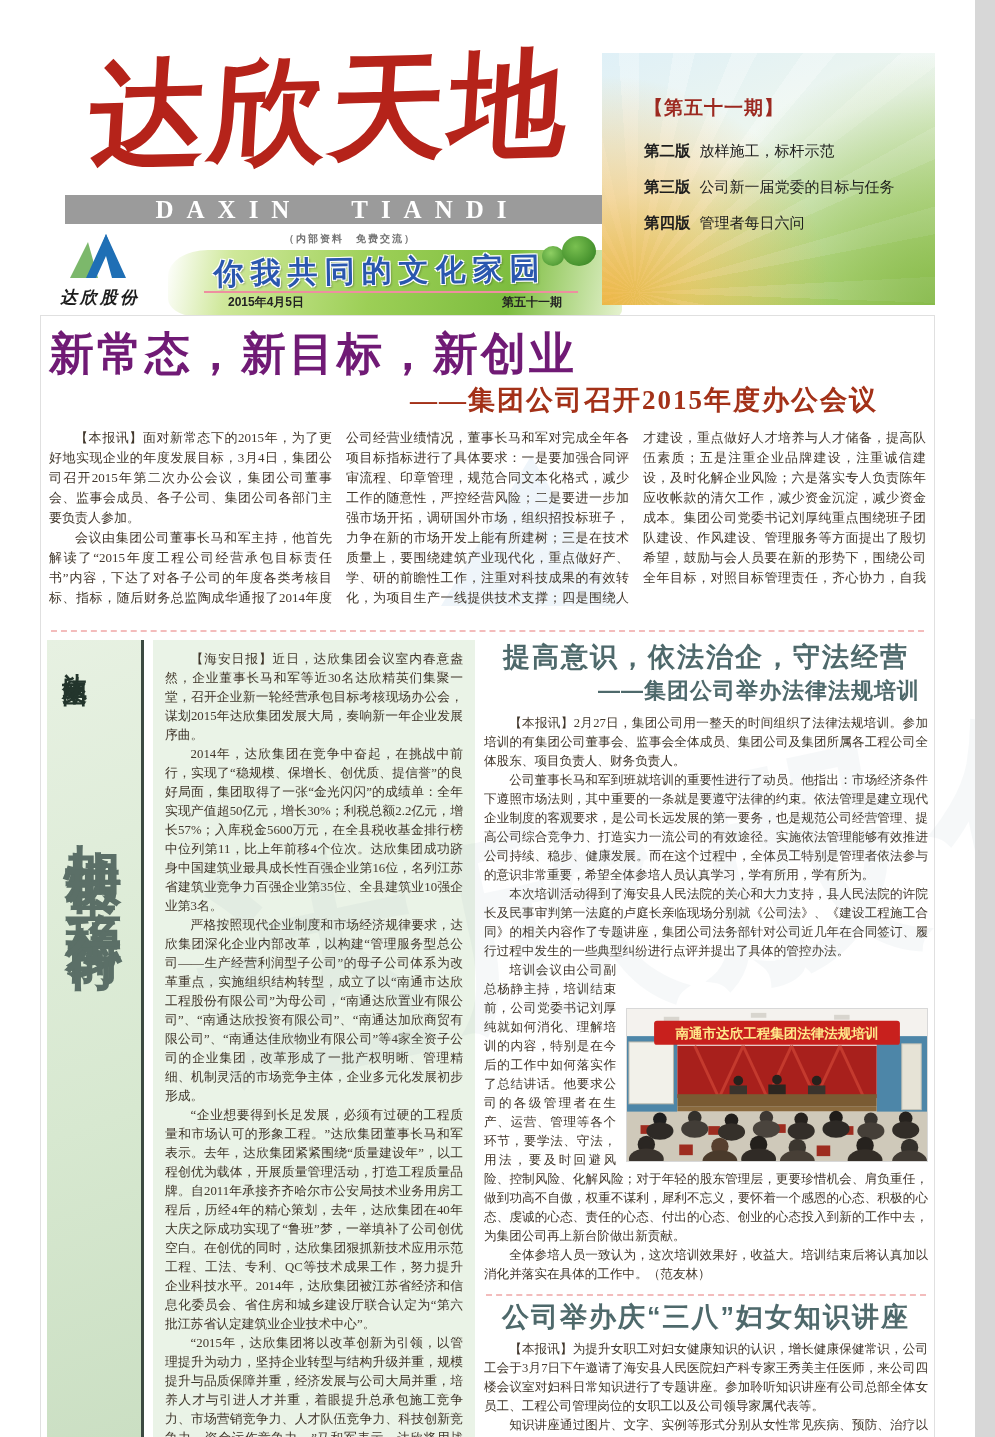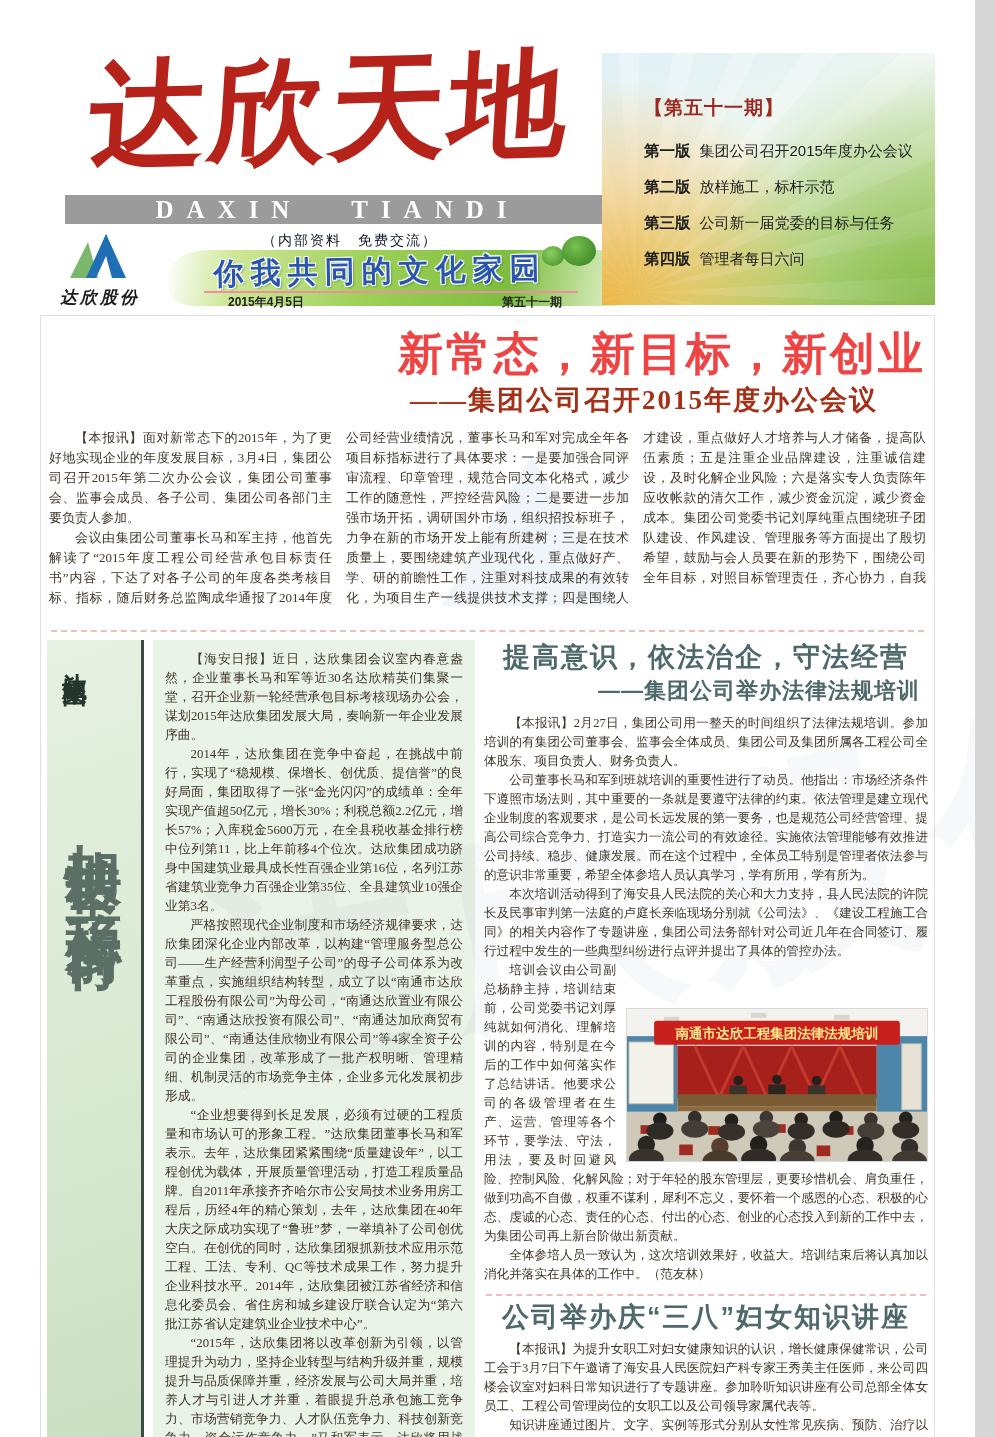--- a/index.html
+++ b/index.html
@@ -10,26 +10,26 @@
   .masthead { position:relative; height:315px; }
   .mast-left { position:absolute; left:40px; top:38px; width:582px; height:272px; }
   .big-title { position:absolute; left:10px; top:0px; width:560px; text-align:center;
     font-size:116px; line-height:1.25; font-weight:bold; color:#b5231a;
     font-family:"Liberation Serif", serif; letter-spacing:4px;
     transform:skewX(-5deg) rotate(-1.5deg); white-space:nowrap; }
   .en-bar { position:absolute; left:25px; top:157px; width:545px; height:29px; background:#9b9b9b;
     color:#fff; text-align:center; font-family:"Liberation Serif", serif; font-weight:bold;
     font-size:25px; line-height:29px; letter-spacing:13px; word-spacing:30px; }
   .mast-note { position:absolute; left:130px; top:194px; width:360px; text-align:center;
-    font-family:"Liberation Sans", sans-serif; font-weight:normal; font-size:14px; color:#0f172a; letter-spacing:2px; }
+    font-family:"Liberation Sans", sans-serif; font-weight:bold; font-size:10px; color:#737373; letter-spacing:2px; }
   .logo-block { position:absolute; left:0px; top:190px; width:120px; text-align:center; }
   .logo-block svg { display:block; margin:0 auto; }
   .logo-caption { font-family:"Liberation Serif", serif; font-style:italic; font-weight:bold;
     font-size:17px; color:#1c1c1c; letter-spacing:3px; margin-top:2px; }
-  .grass-banner { position:absolute; left:128px; top:212px; width:454px; height:56px;
+  .grass-banner { position:absolute; left:128px; top:212px; width:454px; height:66px;
     background:linear-gradient(100deg, rgba(255,255,255,0) 0%, #cfe89a 14%, #9ccf56 45%, #7dbd3f 75%, rgba(183,219,120,.35) 100%);
     border-radius:40px 18px 6px 26px / 26px 14px 6px 18px; }
   .grass-slogan { position:absolute; left:0; right:30px; top:1px; text-align:center;
     font-family:"Liberation Serif", serif; font-weight:bold; font-size:30px; color:#2a57ae; letter-spacing:7px;
     text-shadow:-1px -1px 0 #fff, 1px -1px 0 #fff, -1px 1px 0 #fff, 1px 1px 0 #fff, 2px 2px 2px rgba(0,0,0,.25);
     transform:rotate(-1deg); white-space:nowrap; }
   .grass-underline { position:absolute; left:36px; right:44px; top:41px; height:2px; background:#ee8fa0; }
   .grass-dateline { position:absolute; left:60px; right:60px; top:44px; display:flex; justify-content:space-between;
     font-family:"Liberation Sans", sans-serif; font-weight:bold; font-size:12px; color:#222; }
   .tree { position:absolute; border-radius:50%; }
@@ -56,22 +56,22 @@
   
   .watermark-tri { position:absolute; left:400px; top:140px; width:0; height:0;
     border-left:90px solid transparent; border-right:90px solid transparent;
     border-bottom:150px solid rgba(125,170,210,.12); pointer-events:none; }
   .watermark-text { position:absolute; left:150px; top:420px; font-size:230px; font-weight:bold;
     color:rgba(130,155,175,.07); transform:rotate(-12deg); letter-spacing:20px; white-space:nowrap;
     pointer-events:none; font-family:"Liberation Serif", serif; }
 
   
   .lead { position:relative; padding:12px 8px 0 8px; }
-  .lead-headline { text-align:right; font-family:"Liberation Sans", sans-serif; font-weight:bold;
-    font-size:45px; color:#ef4444; letter-spacing:3px; line-height:1.15; }
+  .lead-headline { text-align:left; font-family:"Liberation Sans", sans-serif; font-weight:bold;
+    font-size:45px; color:#701a75; letter-spacing:3px; line-height:1.15; }
   .lead-subhead { text-align:right; padding-right:48px; font-family:"Liberation Serif", serif;
     font-weight:bold; font-size:27px; color:#a33118; letter-spacing:2px; margin-top:2px; }
   .lead-cols { margin-top:10px; height:192px; overflow:hidden;
     column-count:3; column-gap:14px;
     font-size:13px; line-height:20px; text-align:justify; color:#40362a; }
   .lead-cols p { text-indent:2em; }
   .dashed-rule { border-top:2px dashed #f3bcbc; margin:10px 2px 0 2px; }
 
   
   .band { display:flex; gap:9px; padding:8px 6px 10px 6px; min-height:762px; }
@@ -130,21 +130,20 @@
         <div class="grass-dateline">
           <span>2015年4月5日</span>
           <span>第五十一期</span>
         </div>
       </div>
     </div>
 
     <aside class="digest">
       <div class="digest-title">【第五十一期】</div>
       <ul class="digest-list">
-        <li><b>第一版</b><span>集团公司召开2015年度办公会议</span></li>
         <li><b>第二版</b><span>放样施工，标杆示范</span></li>
         <li><b>第三版</b><span>公司新一届党委的目标与任务</span></li>
         <li><b>第四版</b><span>管理者每日六问</span></li>
       </ul>
     </aside>
   </header>
 
   <div class="content-frame">
     <div class="watermark-tri"></div>
     <div class="watermark-text">达欣股份</div>

